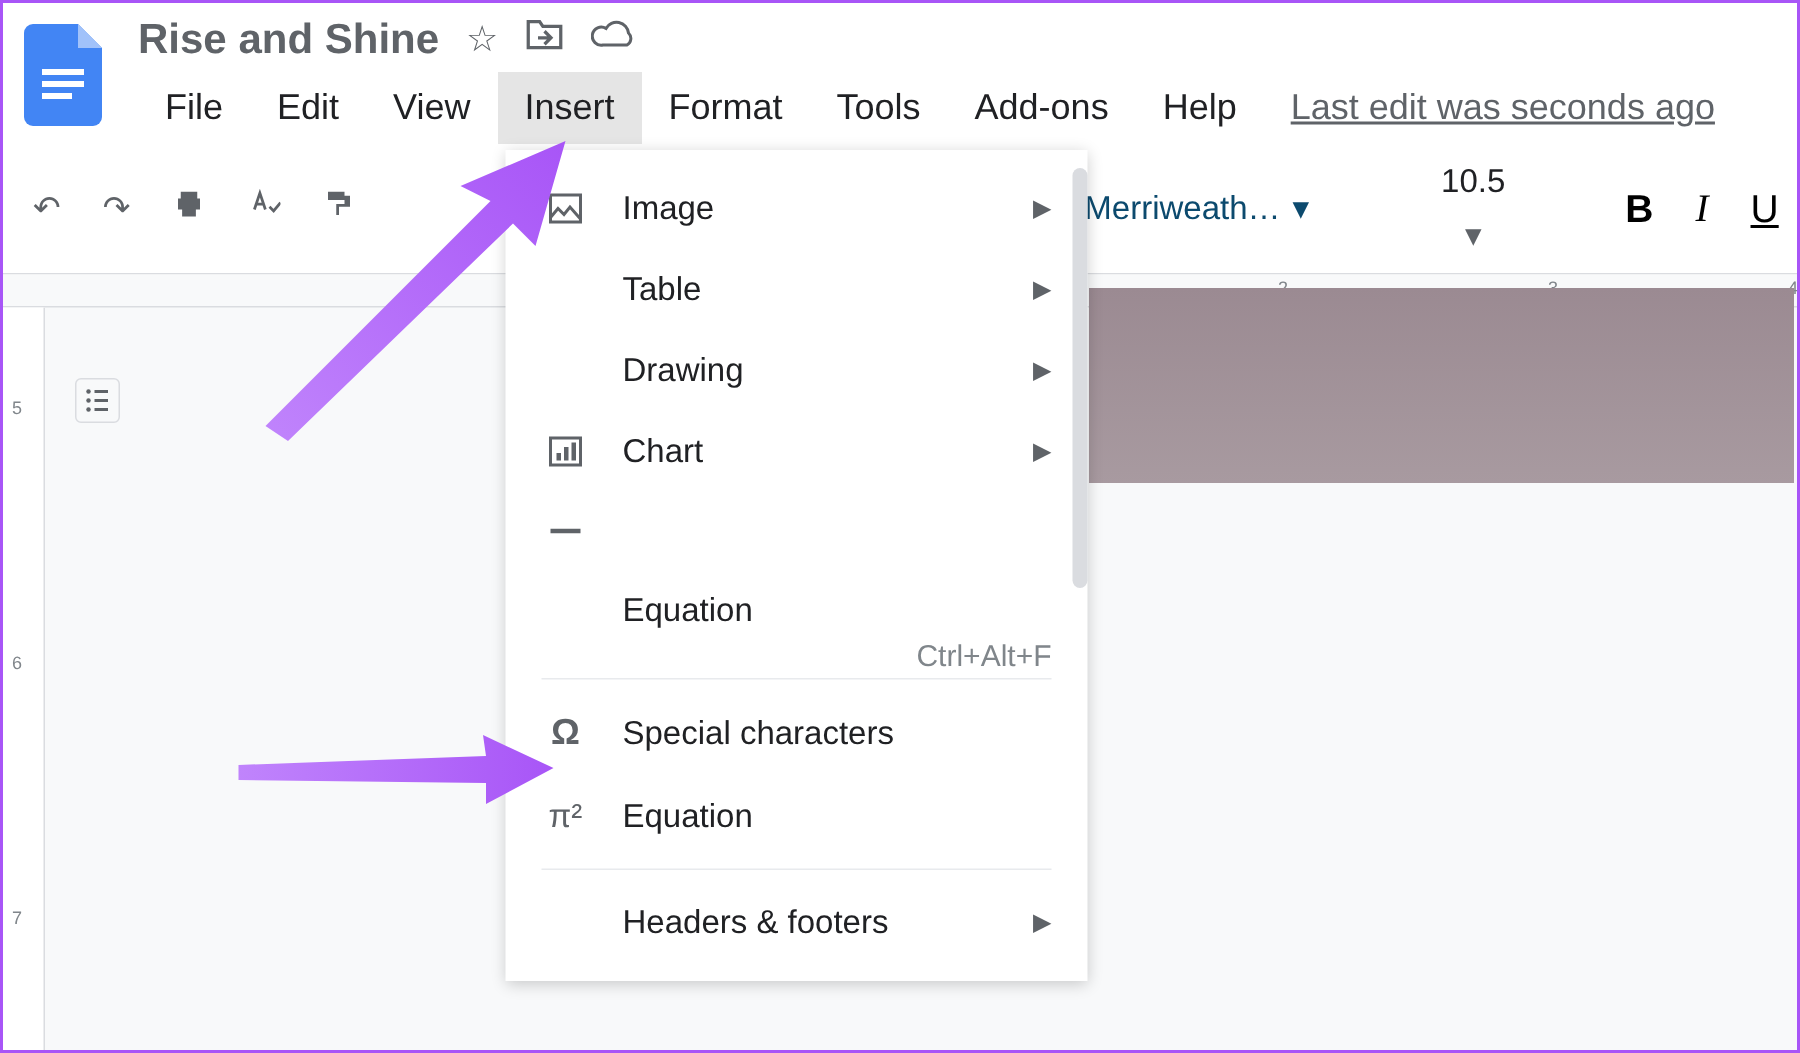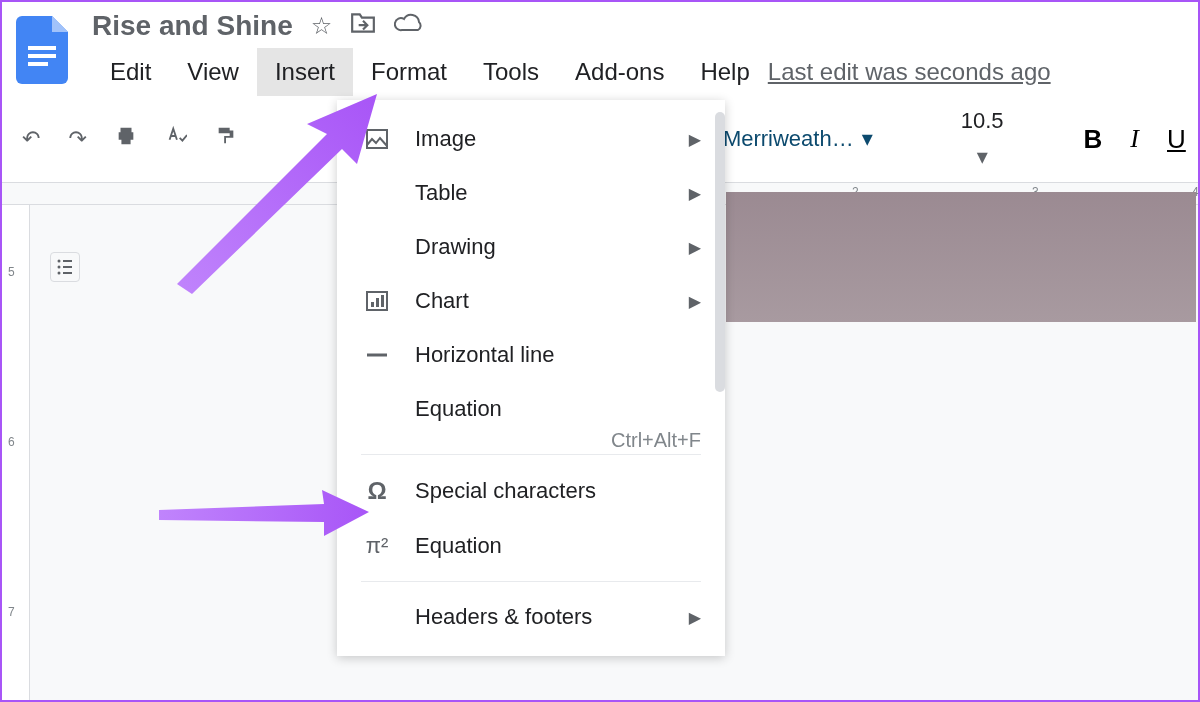--- a/index.html
+++ b/index.html
@@ -6,21 +6,21 @@
 body { background: #fff; width: 1200px; height: 702px; overflow: hidden; position: relative; border: 2px solid #a855f7; }
 .header { display: flex; align-items: flex-start; padding: 8px 10px 0 10px; }
 .docs-logo { width: 60px; height: 80px; margin-right: 20px; display:flex; align-items:center; justify-content:center; }
 .header-content { flex: 1; }
 .title-row { display: flex; align-items: center; gap: 18px; margin-bottom: 6px; }
 .doc-title { font-size: 28px; color: #5f6368; font-weight: 700; }
 .title-icon { color: #5f6368; font-size: 24px; }
 .menu-bar { display: flex; align-items: center; gap: 0; }
 .menu-item { padding: 10px 18px; font-size: 24px; color: #202124; cursor: pointer; }
 .menu-item.active { background: #e5e5e5; }
-.last-edit { color: #5f6368; text-decoration: underline; font-size: 24px; }
+.last-edit { color: #5f6368; text-decoration: underline; font-size: 24px; margin-left: 18px; }
 .toolbar { display: flex; align-items: center; padding: 12px 20px; border-bottom: 1px solid #dadce0; gap: 28px; position: relative; }
 .tb-icon { color: #5f6368; font-size: 22px; width: 26px; text-align: center; cursor: pointer; }
 .tb-sep { width: 1px; height: 28px; background: #dadce0; }
 .font-box { display: flex; align-items: center; gap: 8px; margin-left: 430px; color: #0c4a6e; font-size: 22px; }
 .size-box { display: flex; align-items: center; gap: 10px; color: #202124; font-size: 22px; margin-left: 32px; flex-direction: column; }
 .format-icons { display: flex; gap: 28px; margin-left: 24px; align-items: center; }
 .dropdown { position: absolute; left: 335px; top: 98px; width: 388px; background: #fff; box-shadow: 0 2px 10px rgba(0,0,0,.2); z-index: 10; padding: 12px 0; }
 .dd-item { display: flex; align-items: center; padding: 14px 24px; font-size: 22px; color: #202124; cursor: pointer; position: relative; }
 .dd-icon { width: 32px; margin-right: 22px; color: #5f6368; display:flex; align-items:center; justify-content:center; }
 .dd-arrow { position: absolute; right: 24px; color: #5f6368; font-size: 16px; }
@@ -56,20 +56,21 @@
       <span class="title-icon">☆</span>
       <span class="title-icon"><svg width="26" height="22" viewBox="0 0 24 20">
             <path d="M2 2h7l2 3h11v13H2z" fill="none" stroke="#5f6368" stroke-width="2"></path>
             <path d="M12 8l4 4-4 4M8 12h8" fill="none" stroke="#5f6368" stroke-width="2"></path>
           </svg></span>
       <span class="title-icon"><svg width="30" height="22" viewBox="0 0 30 22">
             <path d="M8 18a6 6 0 1 1 2-11 8 8 0 0 1 15 3 5 5 0 0 1-1 8H8z" fill="none" stroke="#5f6368" stroke-width="2"></path>
           </svg></span>
     </div>
     <div class="menu-bar">
+      <div class="menu-item">File</div>
       <div class="menu-item">Edit</div>
       <div class="menu-item">View</div>
       <div class="menu-item active">Insert</div>
       <div class="menu-item">Format</div>
       <div class="menu-item">Tools</div>
       <div class="menu-item">Add-ons</div>
       <div class="menu-item">Help</div>
       <span class="last-edit">Last edit was seconds ago</span>
     </div>
   </div>
@@ -166,21 +167,20 @@
       </span>
     <span>Chart</span>
     <span class="dd-arrow">▶</span>
   </div>
   <div class="dd-item">
     <span class="dd-icon">
         <svg width="24" height="24">
           <line x1="2" y1="12" x2="22" y2="12" stroke="#5f6368" stroke-width="3"></line>
         </svg>
       </span>
-    <span>Horizontal line</span>
   </div>
   <div class="dd-item" style="padding-bottom:24px">
     <span class="dd-icon"></span>
     <span>Equation</span>
     <span class="dd-shortcut">Ctrl+Alt+F</span>
   </div>
   <div class="dd-sep"></div>
   <div class="dd-item">
     <span class="dd-icon" style="font-size:24px;font-weight:bold;">Ω</span>
     <span>Special characters</span>

